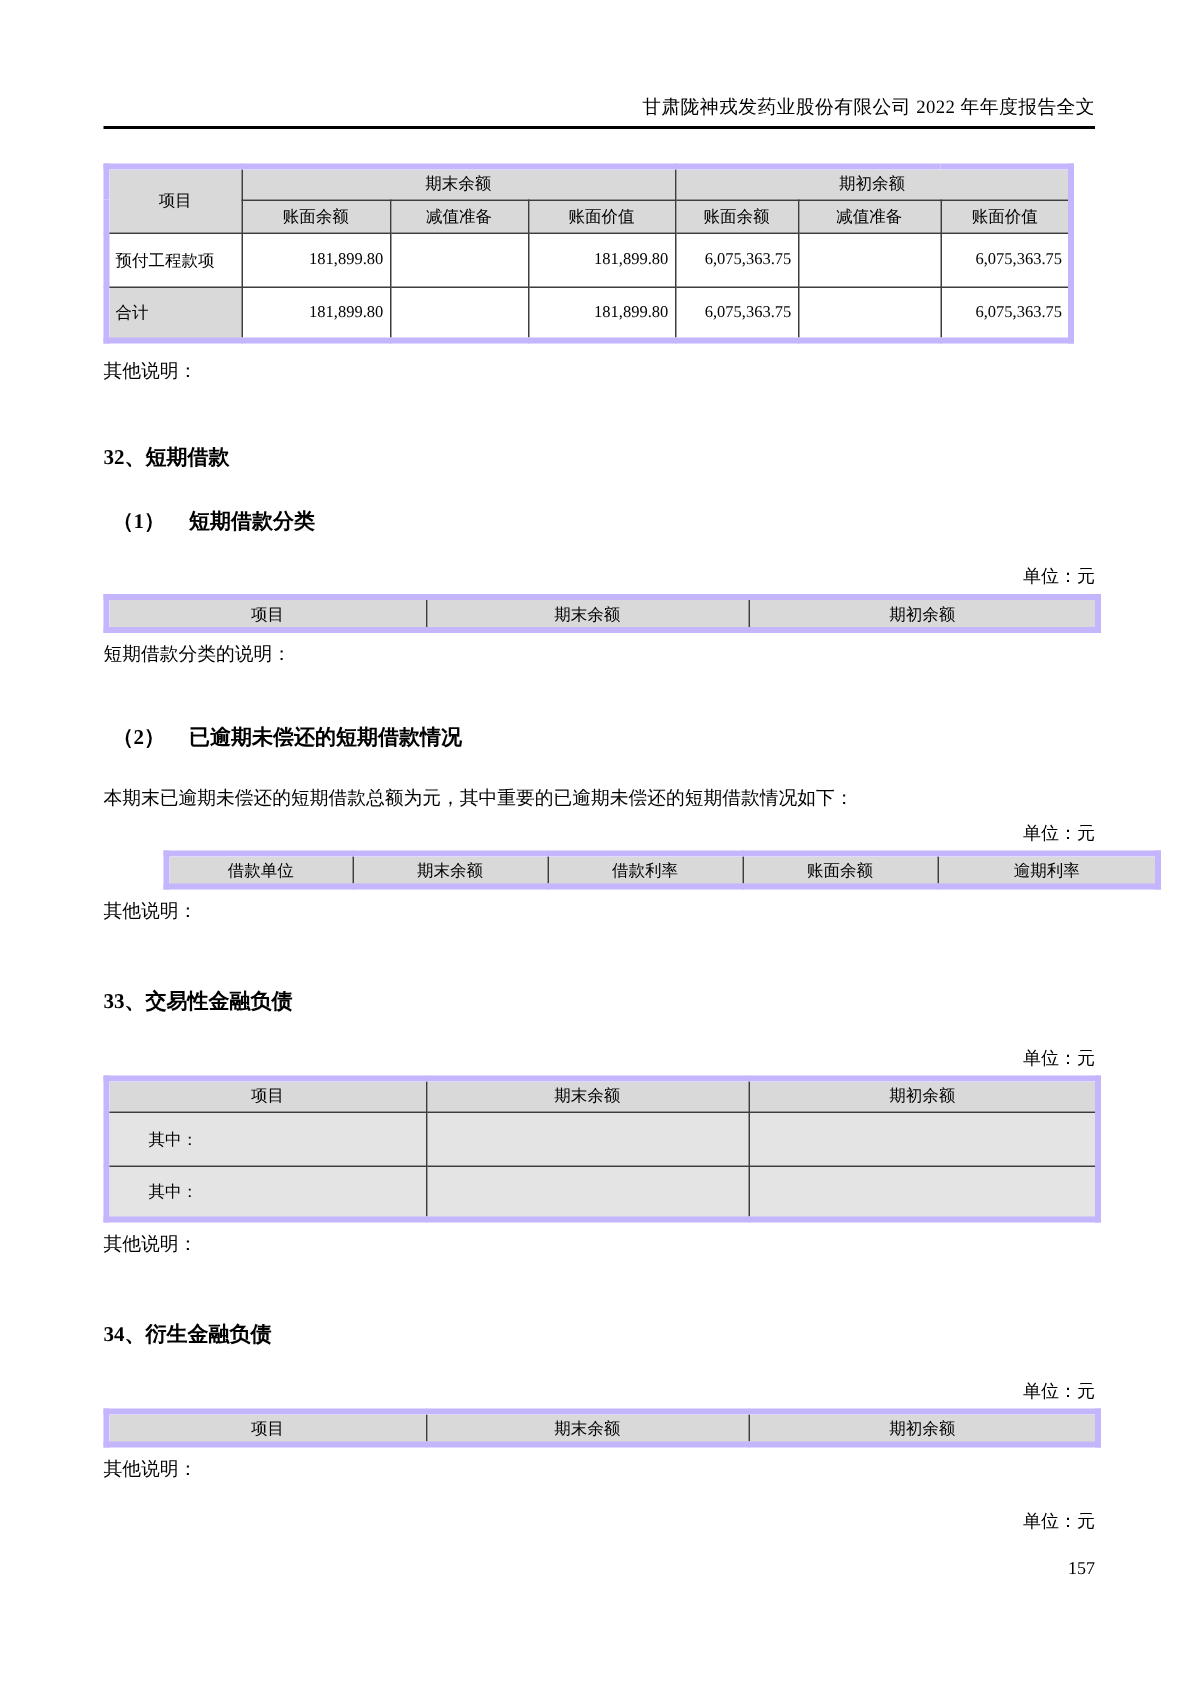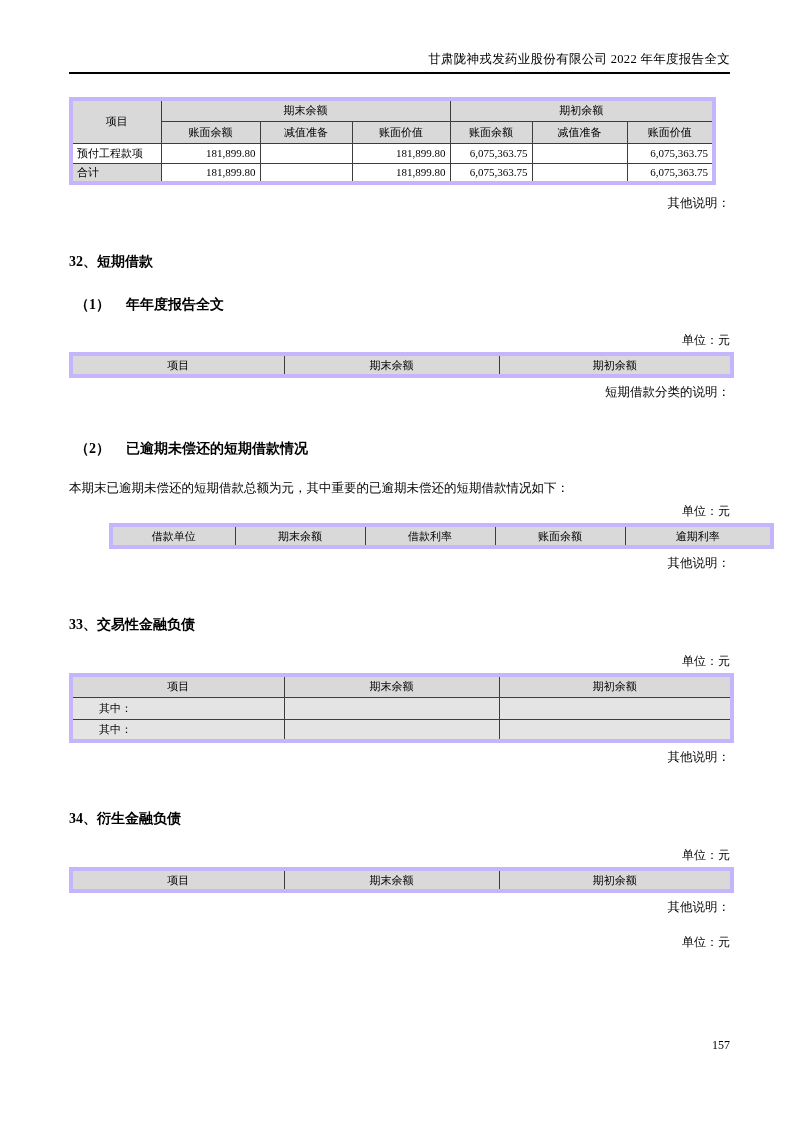--- a/index.html
+++ b/index.html
@@ -6,21 +6,21 @@
   html,body { background:#ffffff; }
   body {
     width:793px; height:1122px;
     font-family:"Liberation Serif","DejaVu Serif",serif;
     color:#000;
   }
   .page {
     position:relative; width:793px; height:1122px;
     background:#fff; overflow:hidden;
   }
-  .content { padding:0 63px 0 69px; }
+  .content { padding:12px 63px 0 69px; }
 
   .doc-title {
     padding-top:52px; text-align:right;
     font-size:12.5px; line-height:14px; letter-spacing:0.3px;
   }
   .header-rule { border-bottom:2px solid #000; margin-top:6px; }
 
   table {
     border-collapse:collapse; table-layout:fixed;
     font-size:11px;
@@ -28,32 +28,32 @@
   }
   th, td {
     border:1px solid #3d3d3d;
     overflow:hidden; white-space:nowrap;
     vertical-align:middle;
   }
   th {
     background:#d9d9d9; font-weight:normal;
     text-align:center; height:22px;
   }
-  td { height:20px; background:#fff; }
+  td { height:36px; background:#fff; }
   td.num { text-align:right; padding-right:4px; }
   td.lbl { text-align:left; padding-left:4px; }
   td.lbl-gray { text-align:left; padding-left:4px; background:#d9d9d9; }
   td.row-gray { background:#e4e4e4; }
   td.indent { padding-left:26px; text-align:left; height:22px; }
 
   .t1 { width:643px; margin-top:23px; }
   .t3col { width:661px; margin-top:5px; }
   .t5col { width:661px; margin-top:5px;margin-left:40px; }
 
-  .note { margin-top:7px; font-size:12.5px; line-height:14px;text-align:right; }
+  .note { margin-top:7px; font-size:12.5px; line-height:14px; }
   .note-first { margin-top:11px; }
 
   .h1 { font-weight:bold; font-size:14px; line-height:16px; }
   .h2 { font-weight:bold; font-size:14px; line-height:16px; padding-left:6px; }
   .h2 .h2-title { margin-left:16px; }
 
   .mt-h32  { margin-top:44px; }
   .mt-h321 { margin-top:27px; }
   .mt-h322 { margin-top:42px; }
   .mt-h33  { margin-top:47px; }
@@ -125,21 +125,21 @@
         <td class="num">6,075,363.75</td>
       </tr>
     </tbody>
       </table>
 
     <div class="note note-first">其他说明：</div>
 
     <div class="h1 mt-h32">32、短期借款</div>
 
     <div class="h2 mt-h321">
-      <span>（1）</span><span class="h2-title">年年度报告全文</span>
+      <span>（1）</span><span class="h2-title">短期借款分类</span>
     </div>
 
     <div class="unit mt-unit-lg">单位：元</div>
 
     <table class="t3col">
       <colgroup>
           <col style="width:213px">
           <col style="width:215px">
           <col style="width:233px">
         </colgroup>

